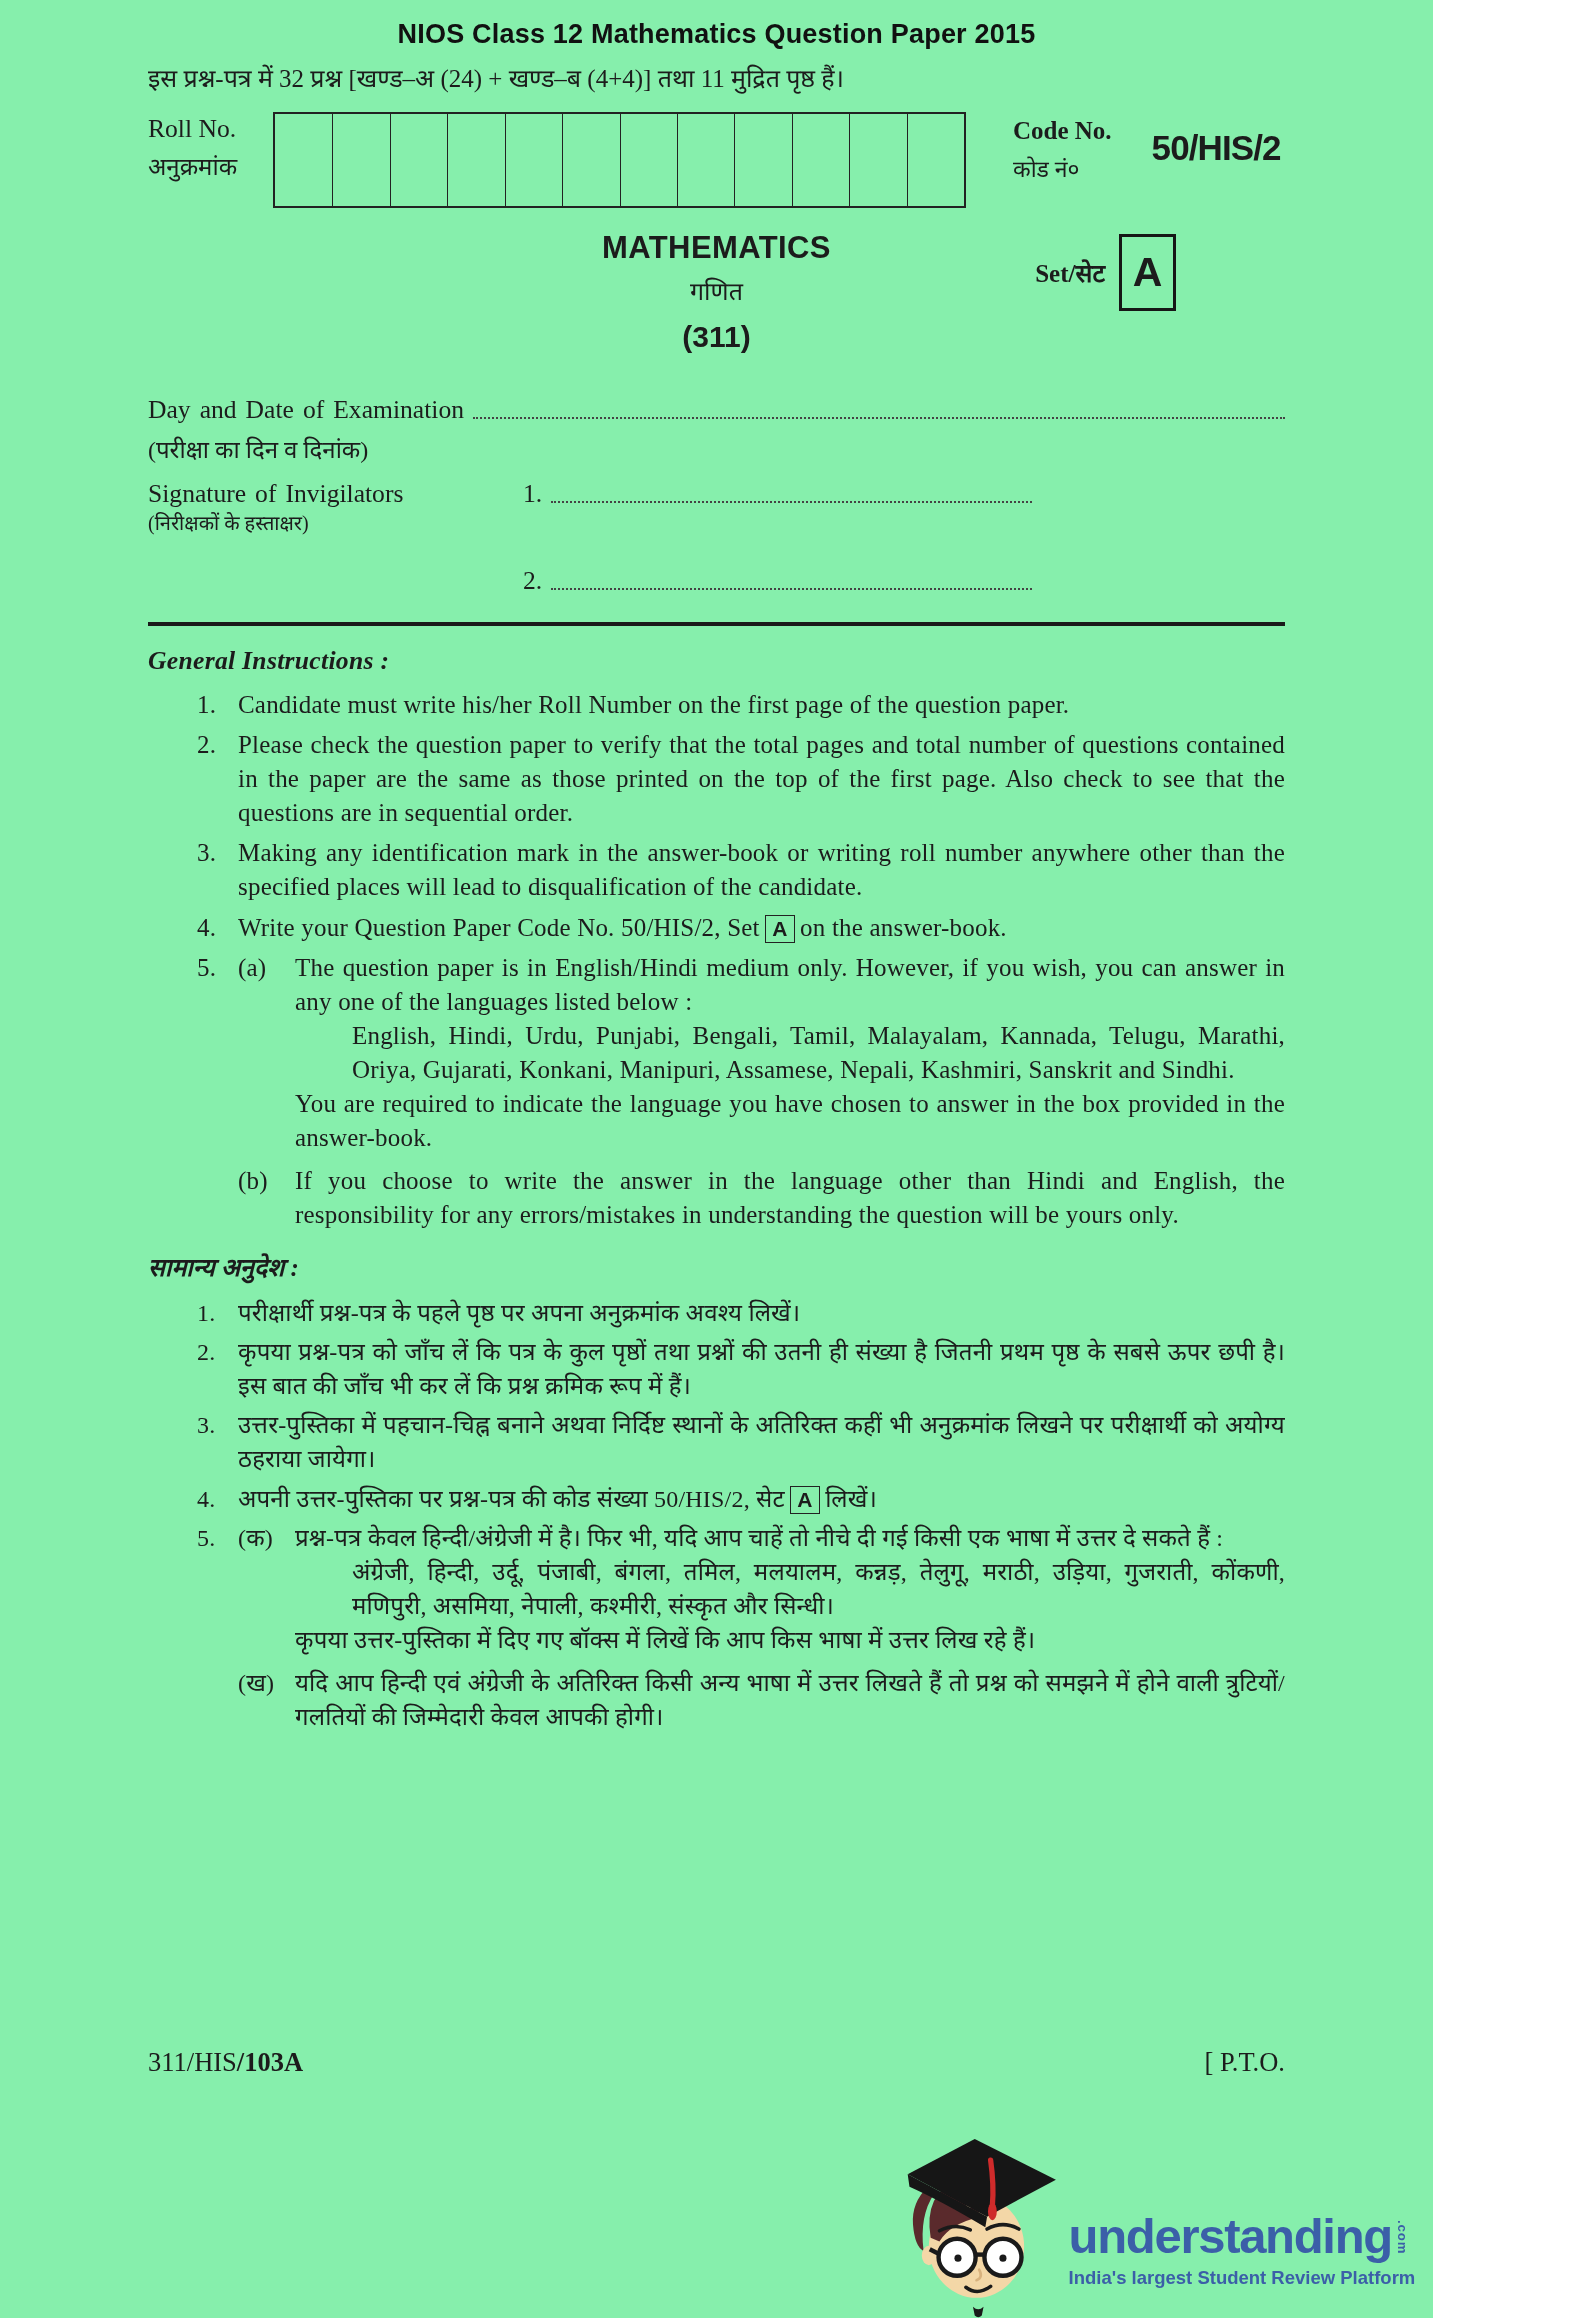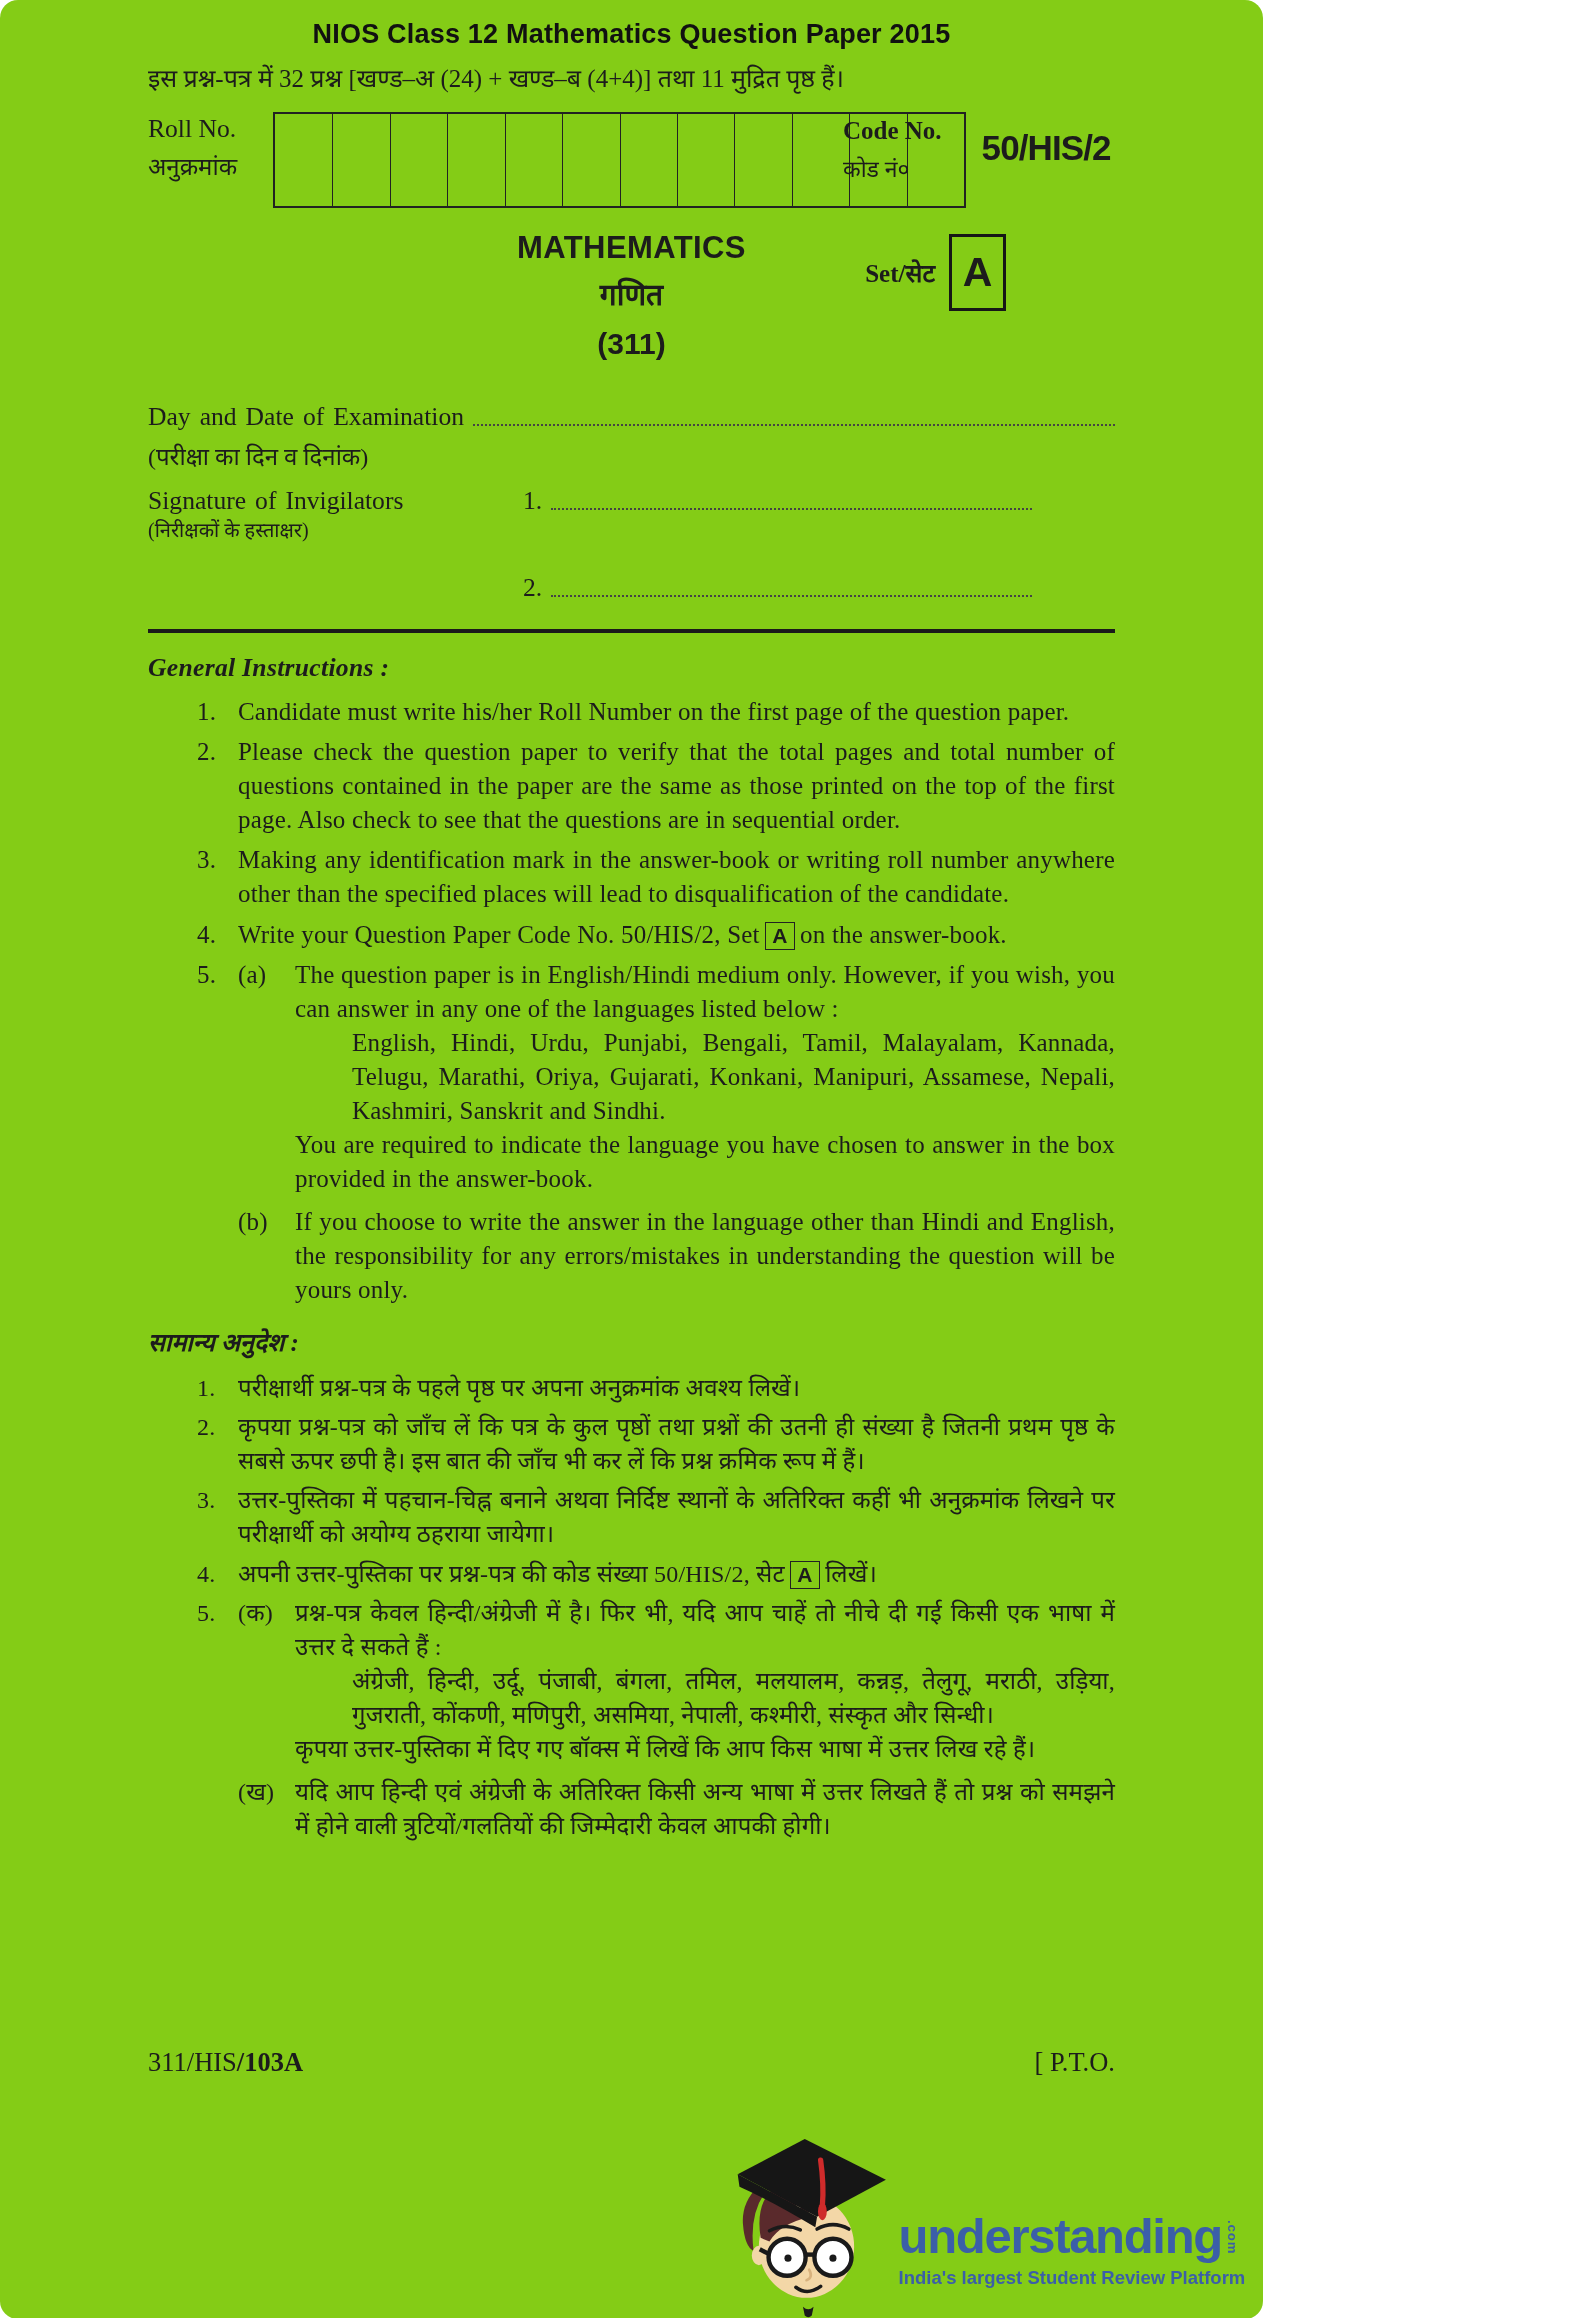--- a/index.html
+++ b/index.html
@@ -1,23 +1,22 @@
 <!DOCTYPE html>
 <html style="font-size:14px"><head>
 <meta charset="utf-8">
 <style>
   html,body{margin:0;padding:0;background:#ffffff;}
   .page{
     position:relative;
-    width:1263px;height:2319px;
-    background:#84cc16;
+    width:1433px;height:2319px;
+    background:#86efac;
     color:#1c1c1c;
     font-family:"Liberation Serif", serif;
     overflow:hidden;
-    border-radius:18px;
   }
   .content{position:absolute;left:148px;right:148px;top:0;}
 
   
   .doc-title{
     margin-top:19.4px;
     text-align:center;
     font-family:"Liberation Sans", sans-serif;
     font-weight:bold;
     font-size:27px;
@@ -62,21 +61,21 @@
     font-family:"Liberation Sans", sans-serif;
     font-weight:bold;font-size:35px;letter-spacing:-0.9px;
   }
 
   
   .subject-wrap{position:relative;margin-top:19.4px;text-align:center;}
   .subject-title{
     font-family:"Liberation Sans", sans-serif;
     font-weight:bold;font-size:31px;letter-spacing:0.4px;
   }
-  .subject-hi{font-size:30px;font-weight:bold;margin-top:7px;}
+  .subject-hi{font-size:25px;font-weight:normal;margin-top:7px;}
   .subject-code{
     font-family:"Liberation Sans", sans-serif;
     font-weight:bold;font-size:30px;margin-top:12.4px;
   }
   .set-abs{position:absolute;right:109px;top:3.5px;display:flex;align-items:center;}
   .set-label{font-weight:bold;font-size:25px;}
   .set-box{
     margin-left:14px;
     width:51px;height:71px;
     border:3.5px solid #161616;

